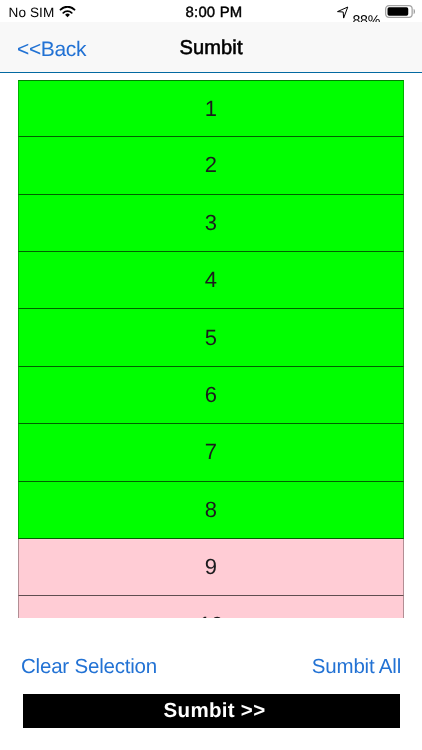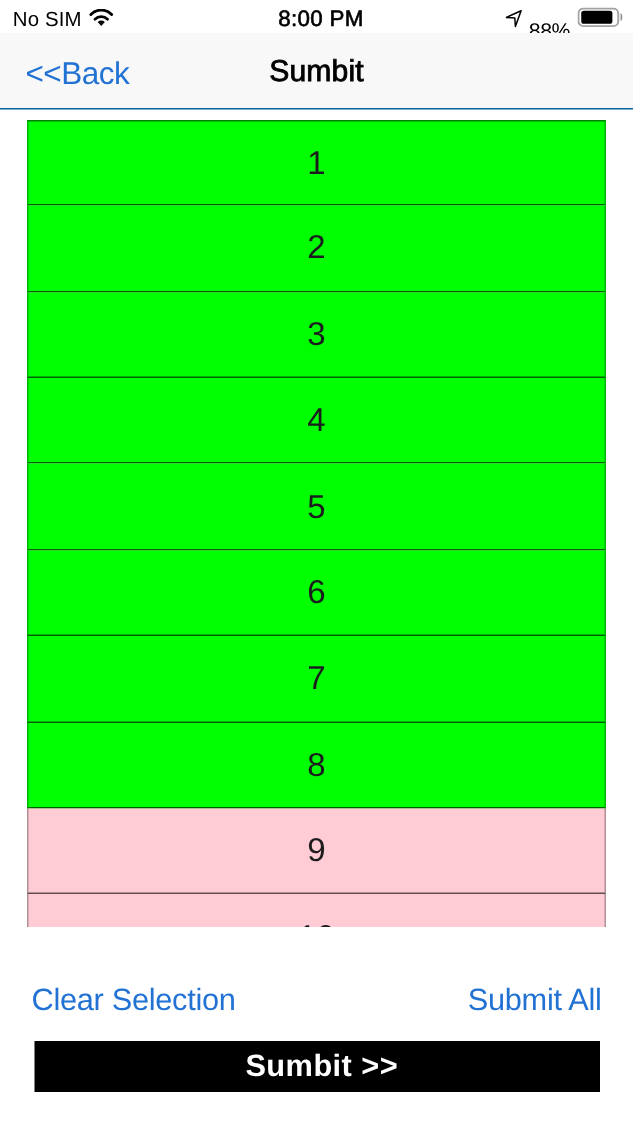--- a/index.html
+++ b/index.html
@@ -240,18 +240,18 @@
       <div class="row pink">
         <span>9</span>
       </div>
       <div class="row pink">
         <span>10</span>
       </div>
     </div>
 
   <div class="actions">
     <div class="link link-clear">Clear Selection</div>
-    <div class="link link-all">Submit All</div>
+    <div class="link link-all">Sumbit All</div>
   </div>
 
   <div class="submit-btn">Sumbit &gt;&gt;</div>
 
 </div>
 
 </body></html>

